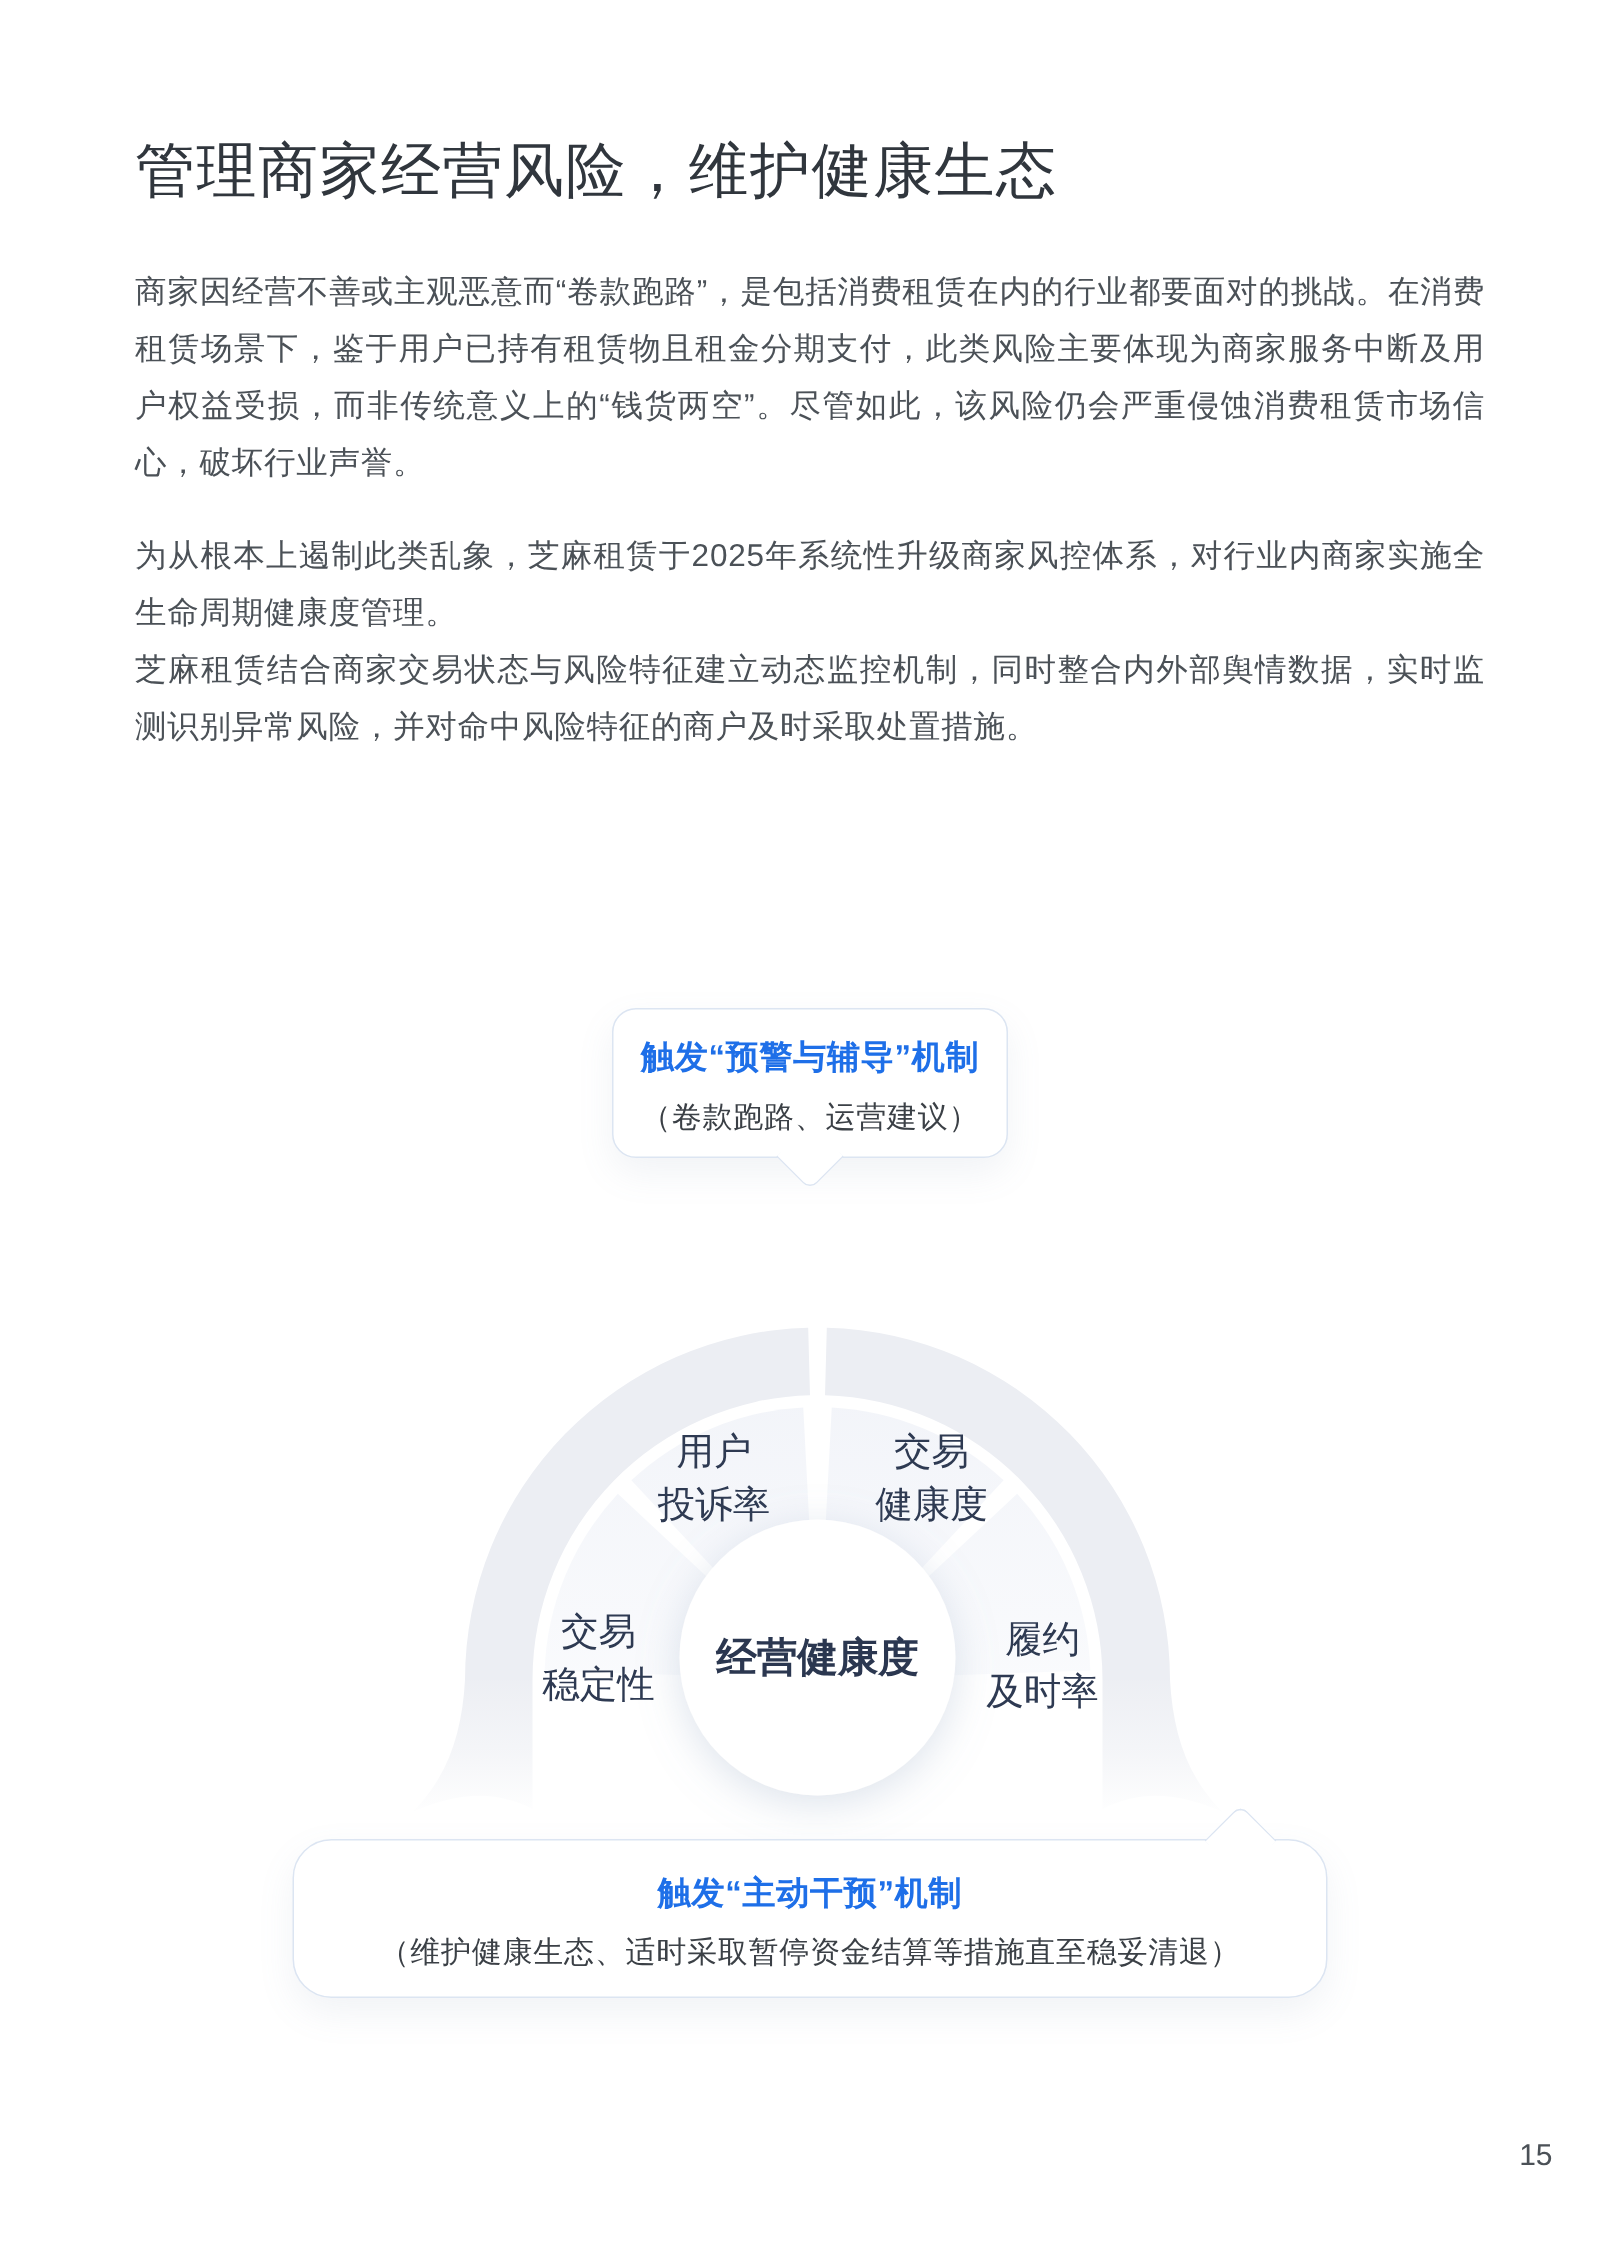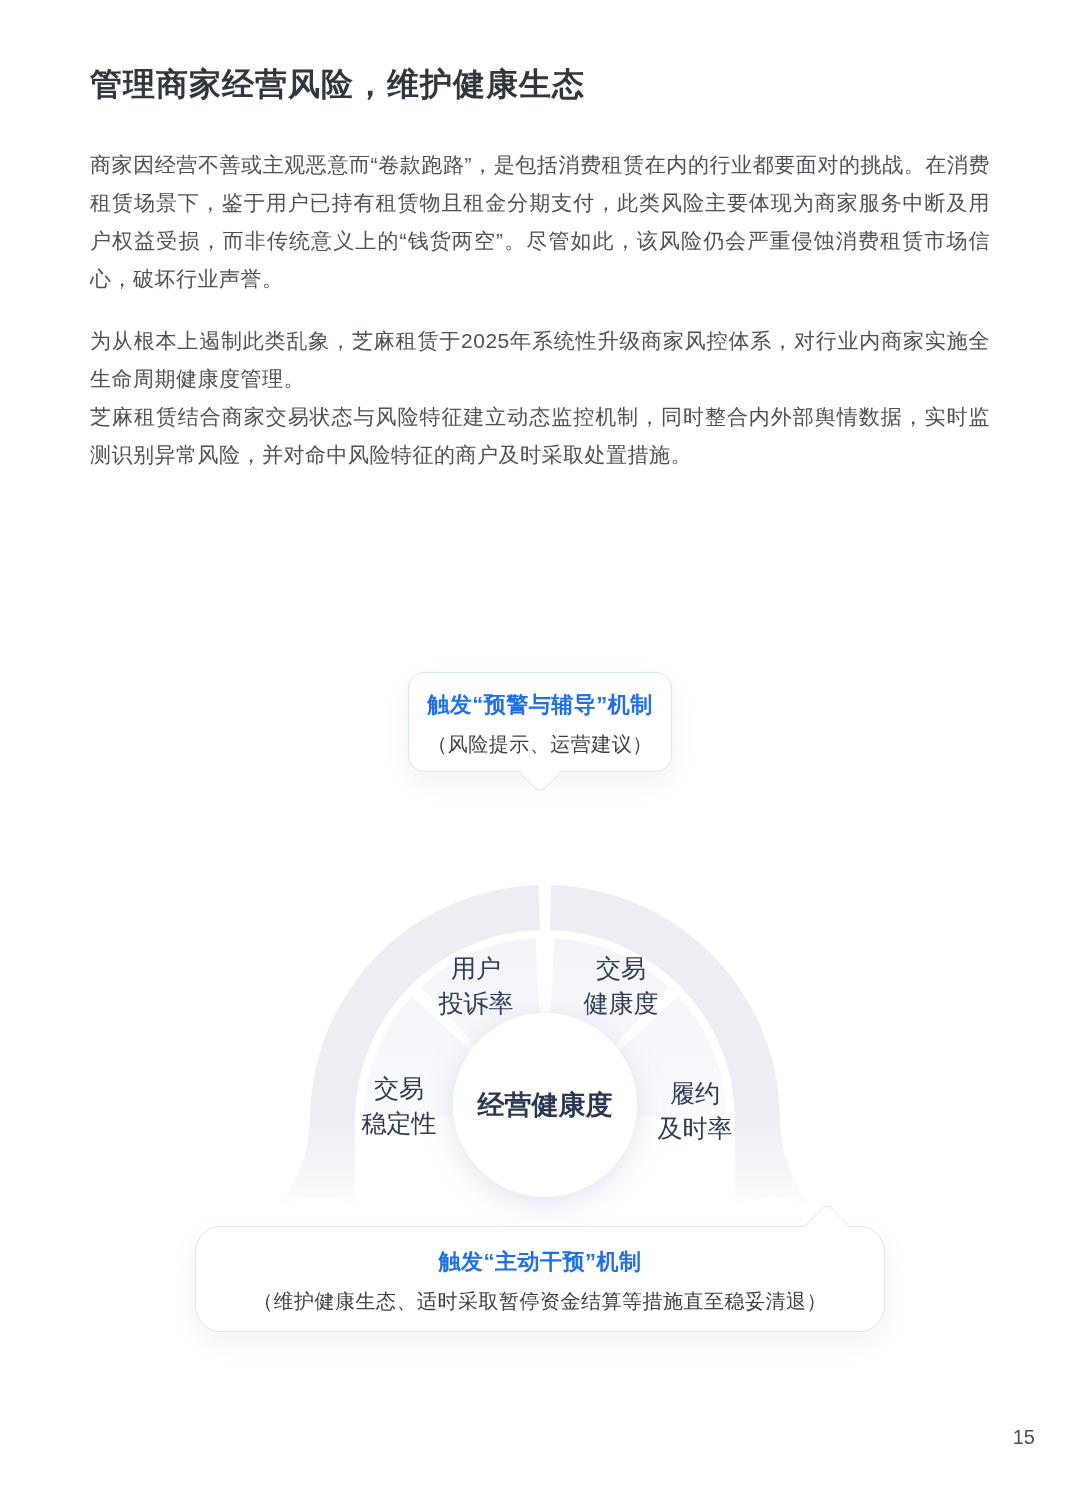--- a/index.html
+++ b/index.html
@@ -20,24 +20,24 @@
     width:1080px;
     height:1509px;
     margin:0 auto;
     background:#ffffff;
     overflow:hidden;
   }
   .content{
     padding:0 90px;
   }
   .page-title{
-    margin-top:58px;
-    font-size:32px;
+    margin-top:88px;
+    font-size:40px;
     line-height:52px;
-    font-weight:bold;
+    font-weight:normal;
     color:var(--title-color);
     letter-spacing:1px;
   }
   .body-par{
     width:900px;
     font-size:21px;
     line-height:38px;
     text-align:justify;
     color:var(--body-color);
     letter-spacing:0.5px;
@@ -135,21 +135,21 @@
     <h1 class="page-title">管理商家经营风险，维护健康生态</h1>
     <p class="body-par par-1">商家因经营不善或主观恶意而“卷款跑路”，是包括消费租赁在内的行业都要面对的挑战。在消费租赁场景下，鉴于用户已持有租赁物且租金分期支付，此类风险主要体现为商家服务中断及用户权益受损，而非传统意义上的“钱货两空”。尽管如此，该风险仍会严重侵蚀消费租赁市场信心，破坏行业声誉。</p>
     <p class="body-par par-2">为从根本上遏制此类乱象，芝麻租赁于2025年系统性升级商家风控体系，对行业内商家实施全生命周期健康度管理。</p>
     <p class="body-par par-3">芝麻租赁结合商家交易状态与风险特征建立动态监控机制，同时整合内外部舆情数据，实时监测识别异常风险，并对命中风险特征的商户及时采取处置措施。</p>
   </div>
 
   <div class="bubble bubble-top">
     <div class="pointer pointer-down"></div>
     <div class="bubble-inner">
       <div class="bubble-title">触发“预警与辅导”机制</div>
-      <div class="bubble-sub">（风险提示、运营建议）</div>
+      <div class="bubble-sub">（卷款跑路、运营建议）</div>
     </div>
   </div>
 
   <div class="gauge">
     <svg width="700" height="370" viewBox="0 0 700 370">
       <defs>
         <linearGradient id="legFade" x1="0" y1="255" x2="0" y2="352" gradientUnits="userSpaceOnUse">
           <stop offset="0" stop-color="#ECEEF3"></stop>
           <stop offset="0.55" stop-color="#ECEEF3" stop-opacity="0.55"></stop>
           <stop offset="1" stop-color="#ECEEF3" stop-opacity="0"></stop>

